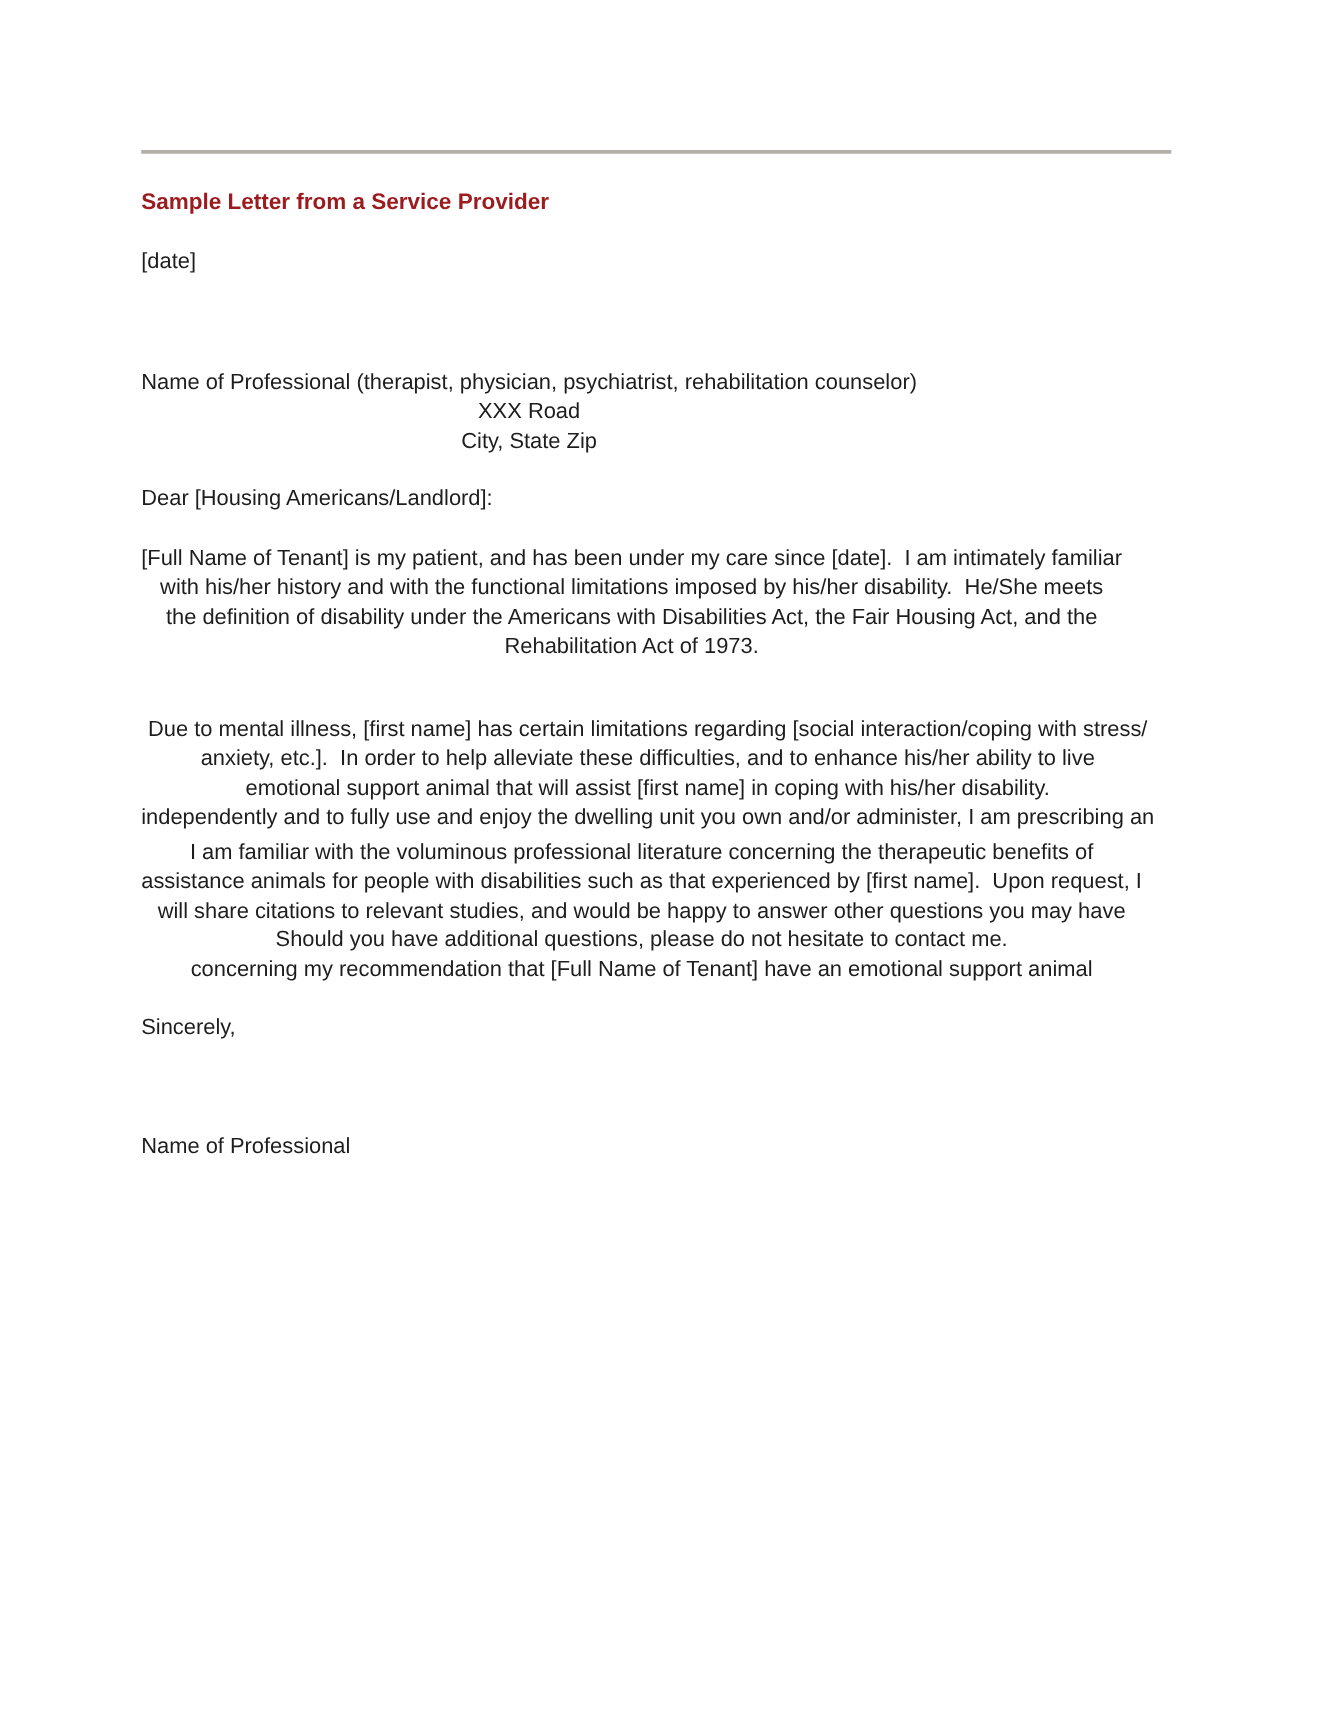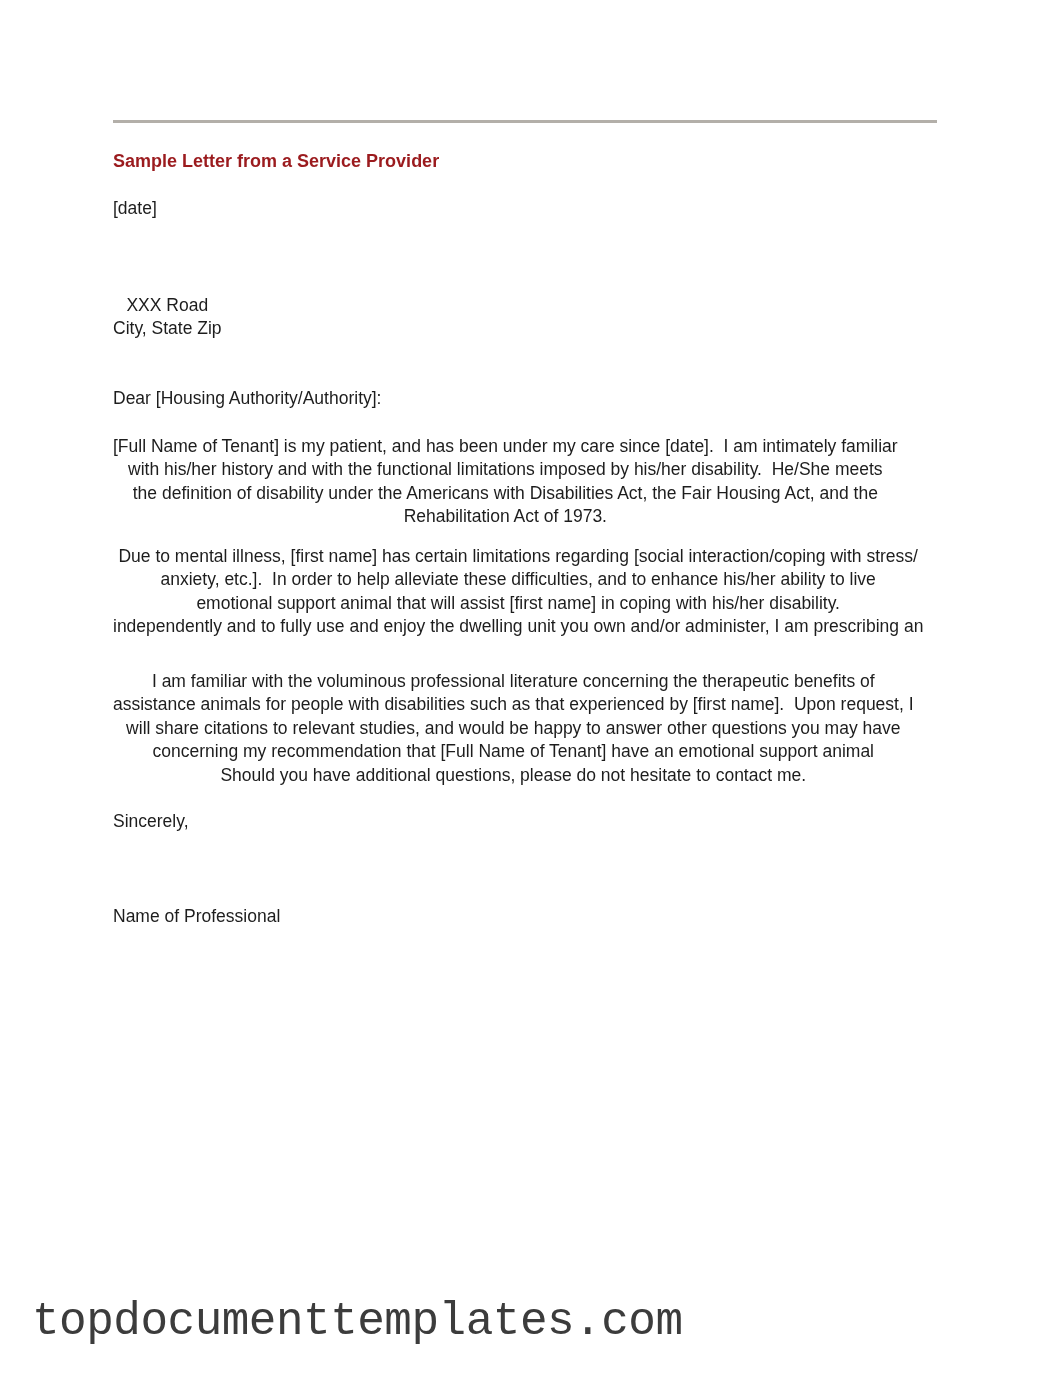--- a/index.html
+++ b/index.html
@@ -51,47 +51,47 @@
 
 <div class="page">
 
   <div class="rule"></div>
 
   <div class="block title" style="top:150px">Sample Letter from a Service Provider</div>
 
   <div class="block line" style="top:197px">[date]</div>
 
   <div class="block" style="top:294px">
+    <div class="line">Name of Professional (therapist, physician, psychiatrist, rehabilitation counselor)</div>
     <div class="line">XXX Road</div>
     <div class="line">City, State Zip</div>
   </div>
 
-  <div class="block line" style="top:387px">Dear [Housing Authority/Authority]:</div>
+  <div class="block line" style="top:387px">Dear [Housing Americans/Landlord]:</div>
 
   <div class="block" style="top:435px">
     <div class="line">[Full Name of Tenant] is my patient, and has been under my care since [date].  I am intimately familiar</div>
     <div class="line">with his/her history and with the functional limitations imposed by his/her disability.  He/She meets</div>
     <div class="line">the definition of disability under the Americans with Disabilities Act, the Fair Housing Act, and the</div>
     <div class="line">Rehabilitation Act of 1973.</div>
   </div>
 
-  <div class="block" style="top:545px">
+  <div class="block" style="top:572px">
     <div class="line">Due to mental illness, [first name] has certain limitations regarding [social interaction/coping with stress/</div>
     <div class="line">anxiety, etc.].  In order to help alleviate these difficulties, and to enhance his/her ability to live</div>
     <div class="line">emotional support animal that will assist [first name] in coping with his/her disability.</div>
     <div class="line">independently and to fully use and enjoy the dwelling unit you own and/or administer, I am prescribing an</div>
   </div>
 
   <div class="block" style="top:670px">
     <div class="line">I am familiar with the voluminous professional literature concerning the therapeutic benefits of</div>
     <div class="line">assistance animals for people with disabilities such as that experienced by [first name].  Upon request, I</div>
     <div class="line">will share citations to relevant studies, and would be happy to answer other questions you may have</div>
+    <div class="line">Should you have additional questions, please do not hesitate to contact me.</div>
     <div class="line">concerning my recommendation that [Full Name of Tenant] have an emotional support animal</div>
-    <div class="line">Should you have additional questions, please do not hesitate to contact me.</div>
   </div>
 
   <div class="block line" style="top:810px">Sincerely,</div>
 
   <div class="block line" style="top:905px">Name of Professional</div>
 
-  <div class="watermark">topdocumenttemplates.com</div>
 
 </div>
 
 </body></html>

